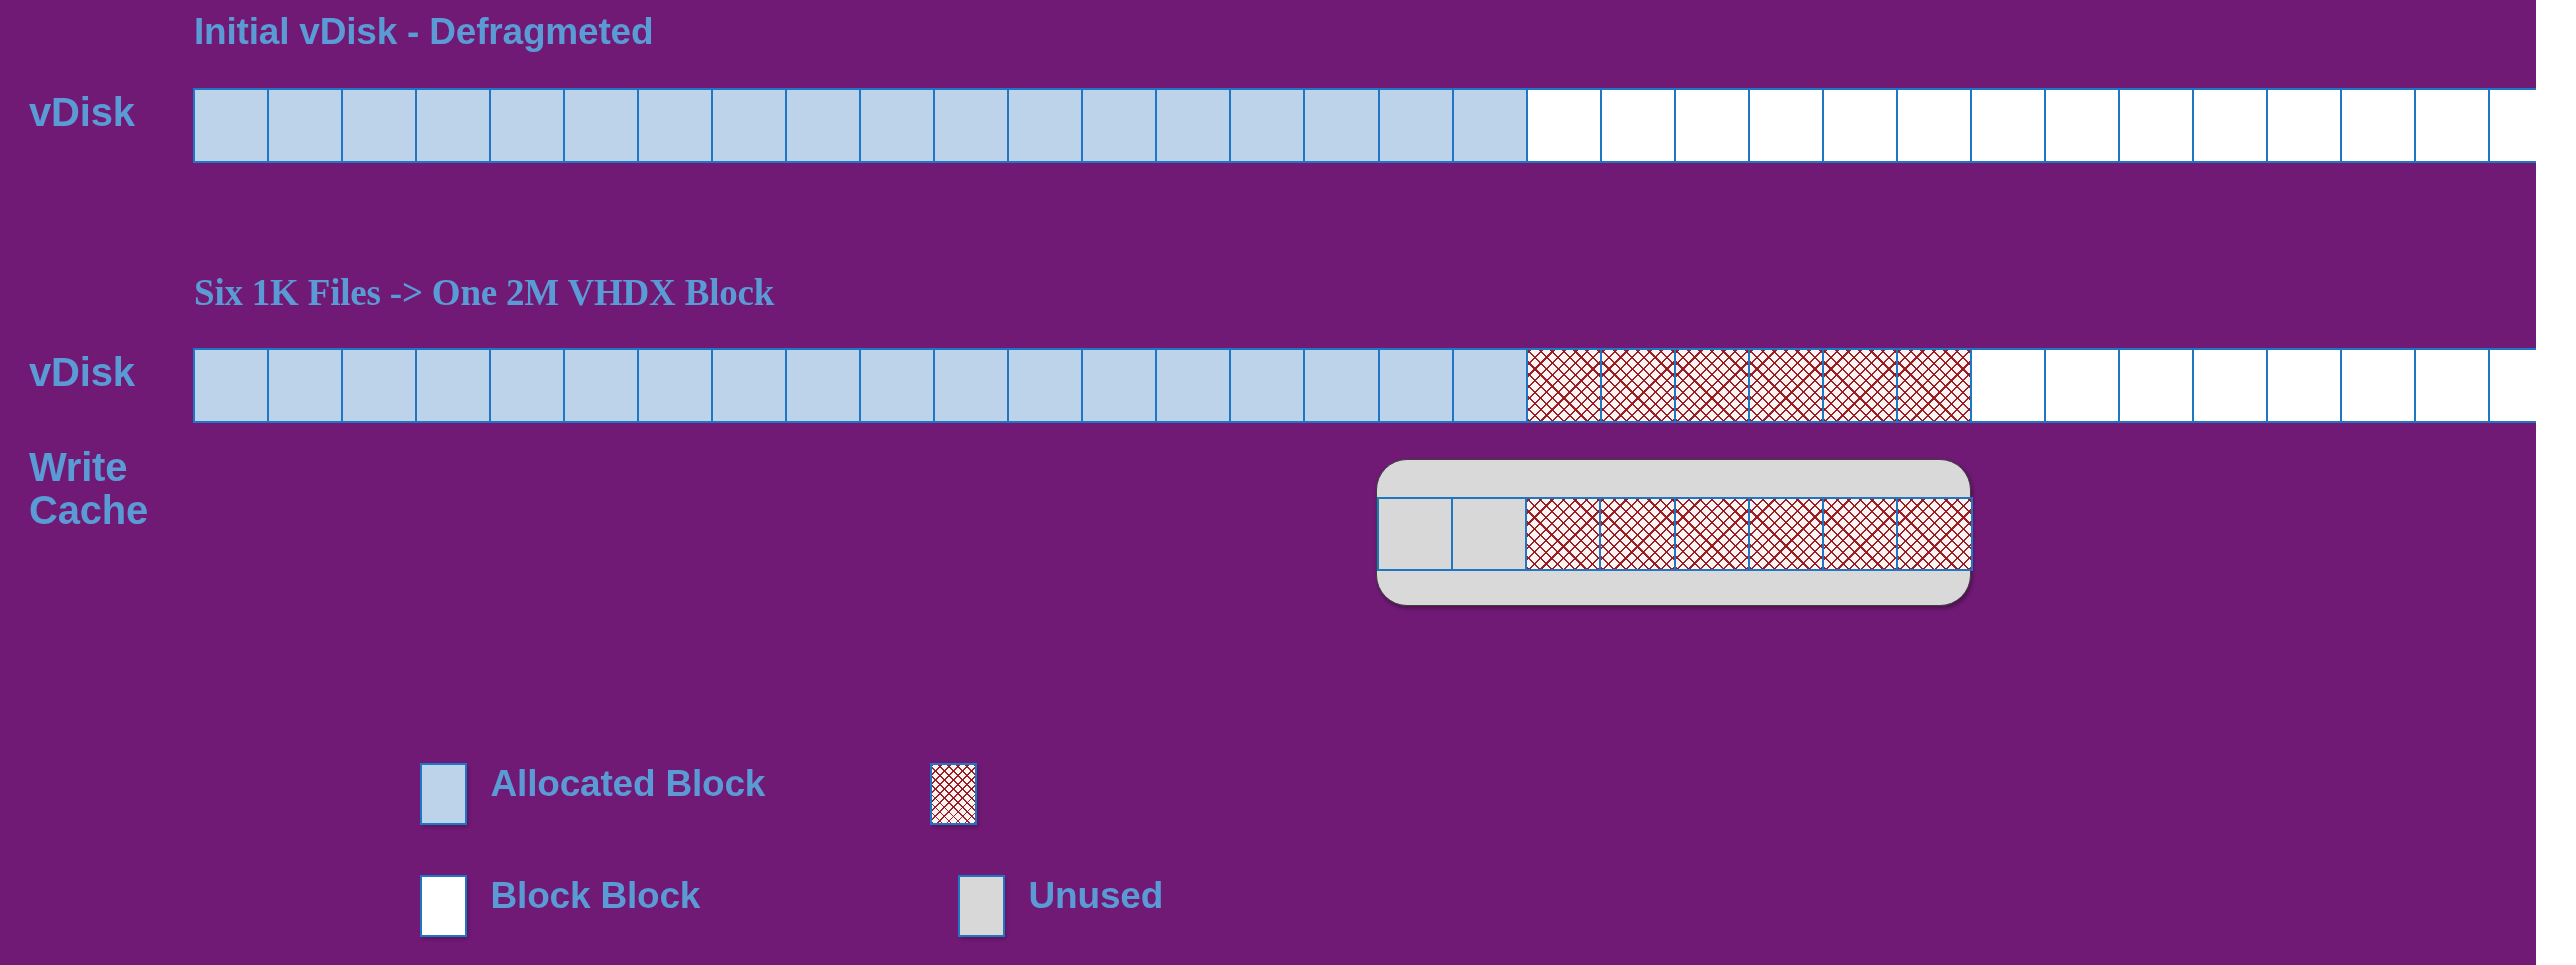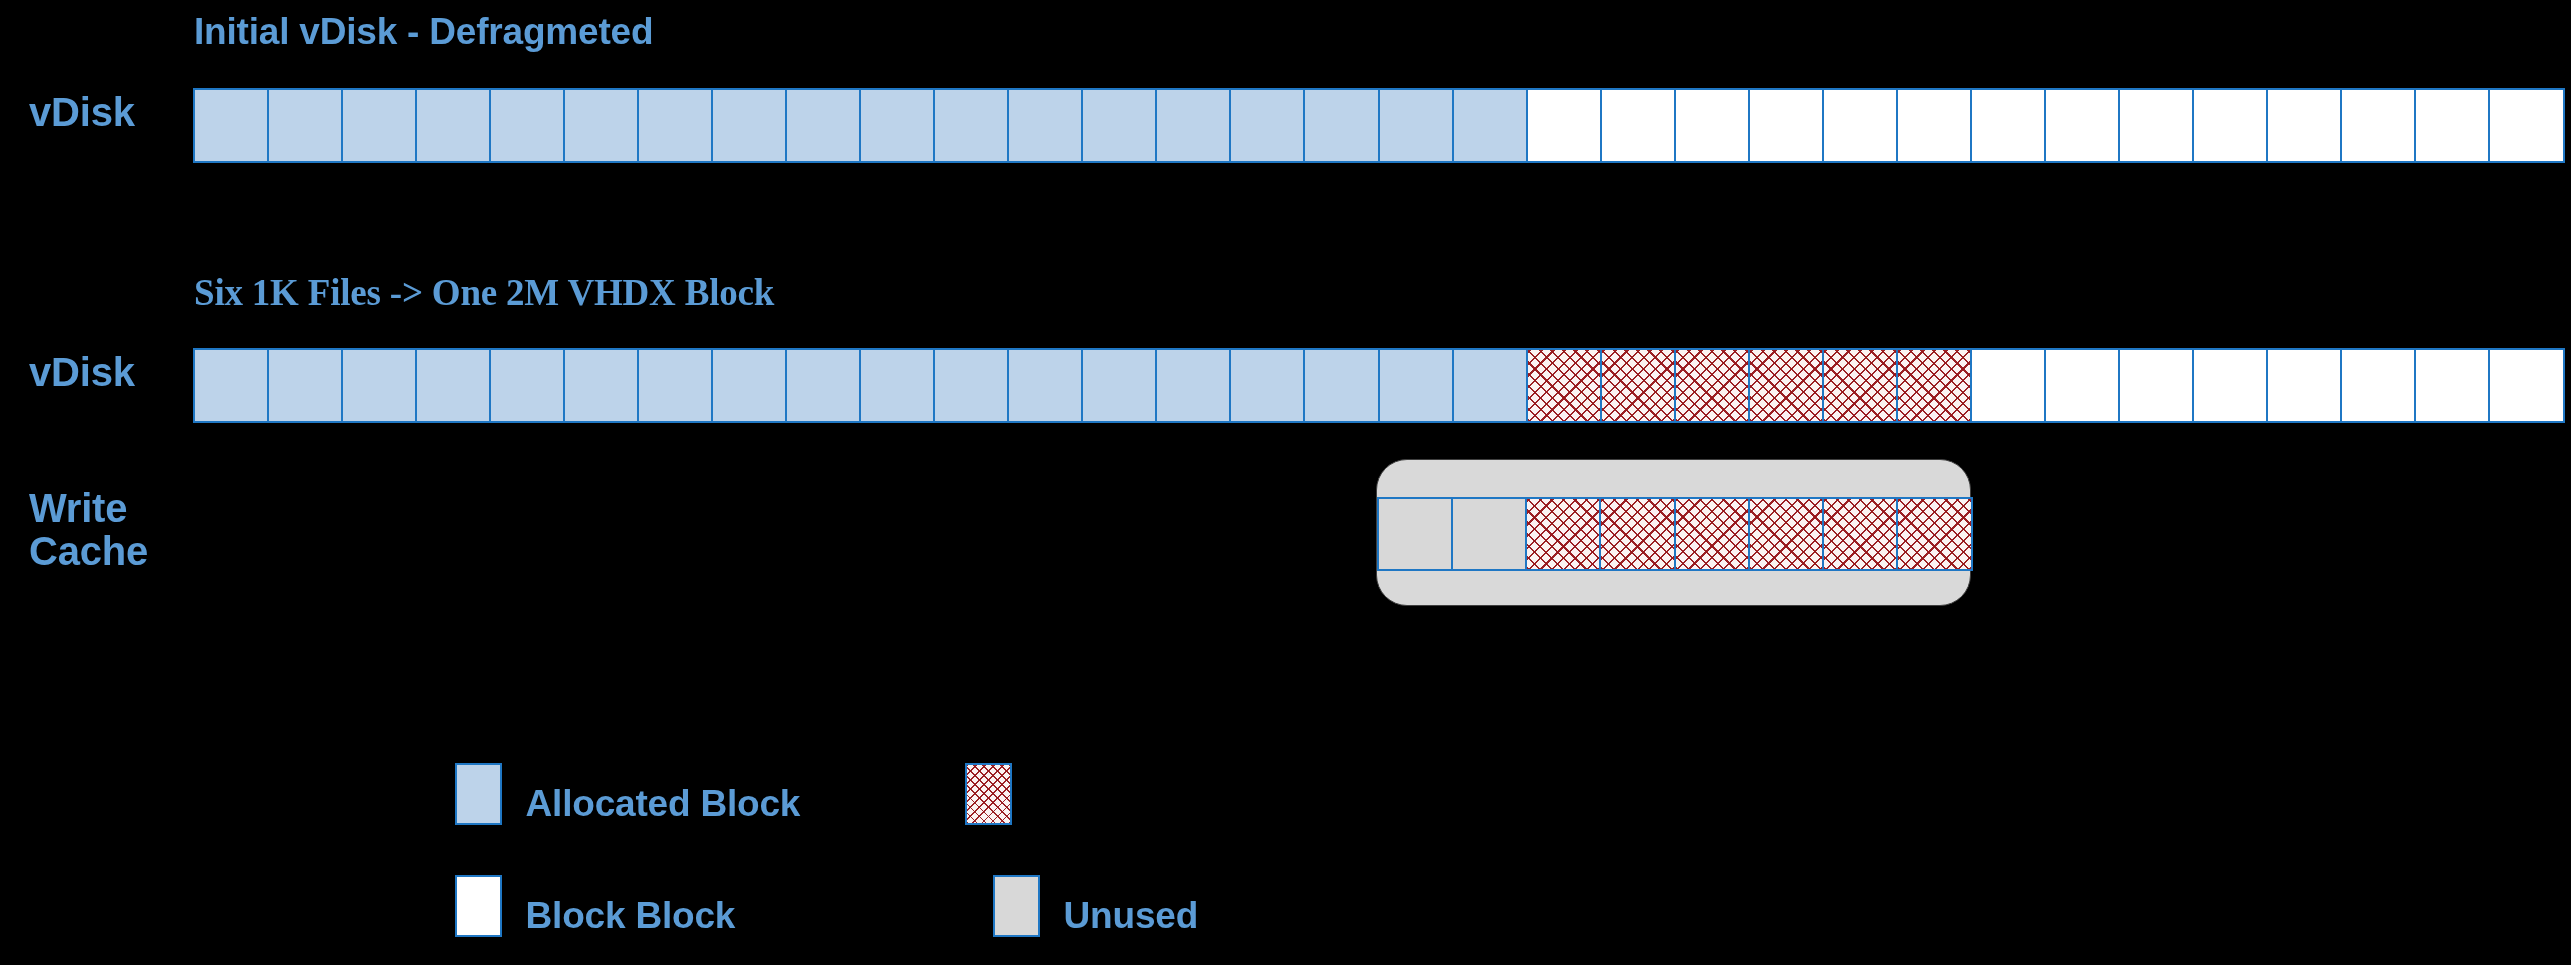--- a/index.html
+++ b/index.html
@@ -8,23 +8,22 @@
     padding: 0;
     background: #ffffff;
   }
   body {
     font-family: "Liberation Sans", sans-serif;
   }
   #canvas {
     position: relative;
     width: 2536px;
     height: 966px;
-    background: #000000;
+    background: #701a75;
     overflow: hidden;
-    padding-left: 35px;
   }
 
   
   .row-label {
     position: absolute;
     color: #5B9BD5;
     font-weight: bold;
     font-size: 40px;
     line-height: 1.08;
     letter-spacing: -0.2px;
@@ -77,21 +76,21 @@
     position: absolute;
     display: flex;
     box-sizing: border-box;
   }
 
   
   .legend { position: absolute; }
   .legend-row {
     position: absolute;
     display: flex;
-    align-items: flex-end;
+    align-items: flex-start;
   }
   .legend-swatch {
     width: 47px;
     height: 62px;
     box-sizing: border-box;
     border: 2.7px solid #1F77C4;
     box-shadow: 1.8px 2.7px 3.6px rgba(0,0,0,0.20);
   }
   .legend-swatch.allocated { background: #BDD3EA; }
   .legend-swatch.free      { background: #FFFFFF; }
@@ -189,21 +188,21 @@
       <div class="cell free" style="width: calc(3.125% + 2.7px);"></div>
       <div class="cell free" style="width: calc(3.125% + 2.7px);"></div>
       <div class="cell free" style="width: calc(3.125% + 2.7px);"></div>
       <div class="cell free" style="width: calc(3.125% + 2.7px);"></div>
       <div class="cell free" style="width: calc(3.125% + 2.7px);"></div>
       <div class="cell free" style="width: calc(3.125% + 2.7px);"></div>
       <div class="cell free" style="width: calc(3.125% + 2.7px);"></div>
       <div class="cell free" style="width: calc(3.125% + 2.7px);"></div>
     </div>
 
-  <div class="row-label" style="left:29px; top:487px;">Write
+  <div class="row-label" style="left:29px; top:446px;">Write
 Cache</div>
 
   <div class="cache-shell" style="left:1376px; top:459px; width:595px; height:147px;"></div>
 
   <div class="cache-bar" id="bar-write-cache" style="left:1377px; top:497px; width:593px; height:74px;">
       <div class="cell unused" style="width: calc(12.5% + 2.7px);"></div>
       <div class="cell unused" style="width: calc(12.5% + 2.7px);"></div>
       <div class="cell updated" style="width: calc(12.5% + 2.7px);"></div>
       <div class="cell updated" style="width: calc(12.5% + 2.7px);"></div>
       <div class="cell updated" style="width: calc(12.5% + 2.7px);"></div>

